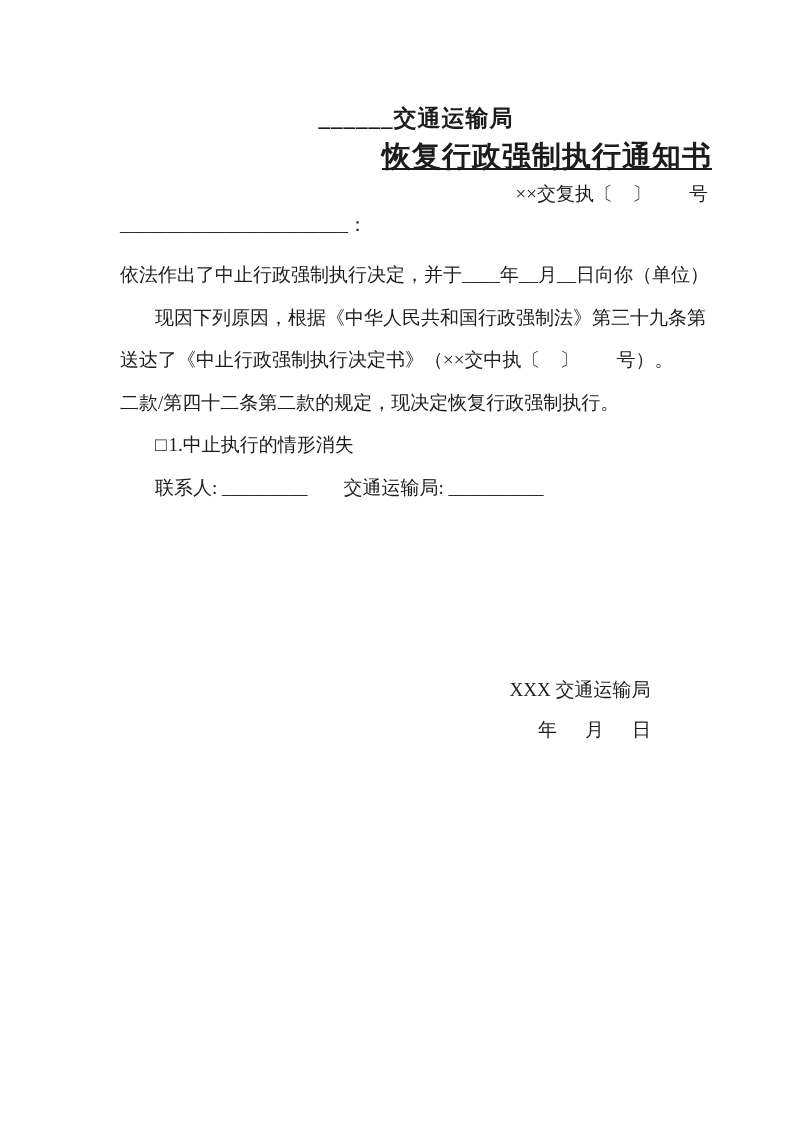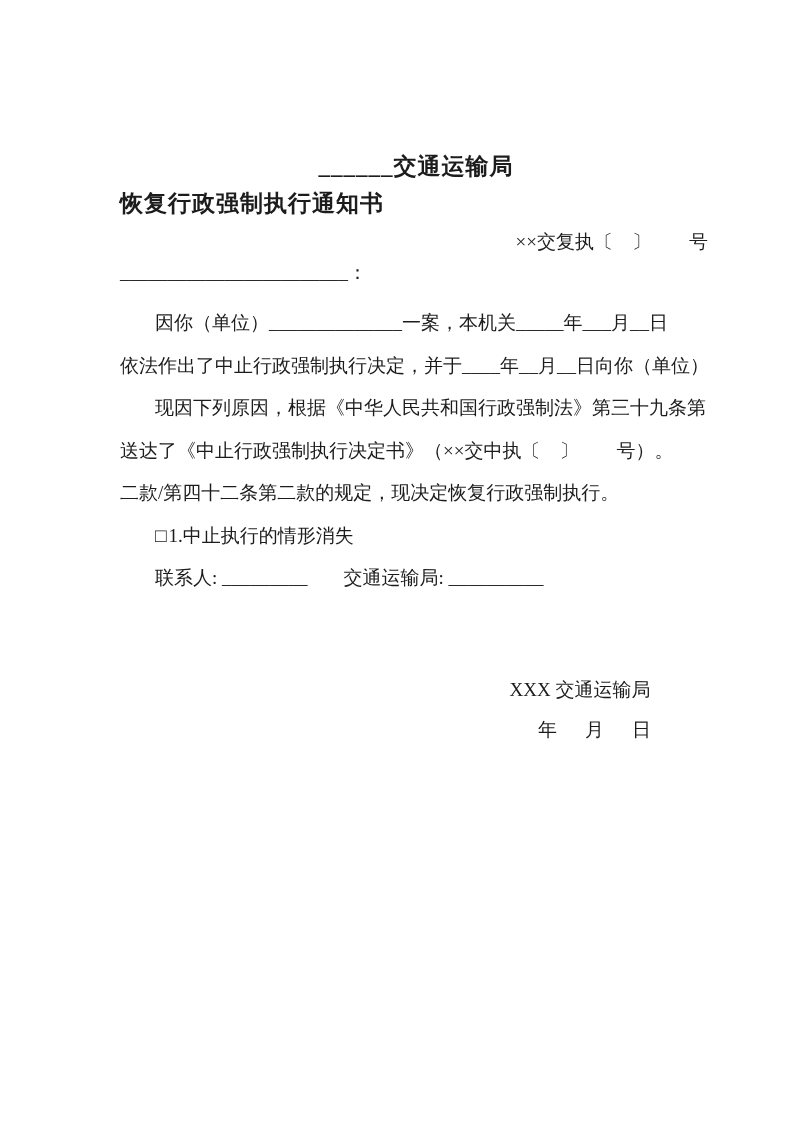--- a/index.html
+++ b/index.html
@@ -13,37 +13,37 @@
     height: 1122px;
     background: #ffffff;
     color: #1c1c1c;
     font-family: "Liberation Serif", "DejaVu Serif", serif;
     overflow: hidden;
   }
   .textblock {
     position: absolute;
     left: 120px;
     width: 592px;
-    margin-top: 48px;
   }
   .agency-title {
     top: 102px;
     line-height: 34px;
     font-size: 23px;
     font-weight: bold;
     text-align: center;
     letter-spacing: 1px;
   }
   .doc-title {
     top: 140px;
     line-height: 32px;
-    font-size: 23px;
+    font-size: 29px;
     font-weight: bold;
-    text-align: left;
+    text-align: right;
     letter-spacing: 1px;
+    text-decoration: underline;
   }
   .doc-number {
     top: 180px;
     line-height: 28px;
     font-size: 19px;
     text-align: right;
     padding-right: 4px;
     box-sizing: border-box;
   }
   .addressee {
@@ -98,21 +98,20 @@
   <div class="textblock agency-title">______交通运输局</div>
 
   <div class="textblock doc-title">恢复行政强制执行通知书</div>
 
   <div class="textblock doc-number">××交复执〔　〕　　号</div>
 
   <div class="textblock addressee">________________________：</div>
 
   <div class="textblock body-lines">
 
-    <div class="body-line indent">因你（单位）______________一案，本机关_____年___月__日</div>
 
     <div class="body-line">依法作出了中止行政强制执行决定，并于____年__月__日向你（单位）</div>
 
     <div class="body-line indent">现因下列原因，根据《中华人民共和国行政强制法》第三十九条第</div>
 
     <div class="body-line">送达了《中止行政强制执行决定书》（××交中执〔　〕　　号）。</div>
 
     <div class="body-line">二款/第四十二条第二款的规定，现决定恢复行政强制执行。</div>
 
     <div class="body-line indent option-row">

